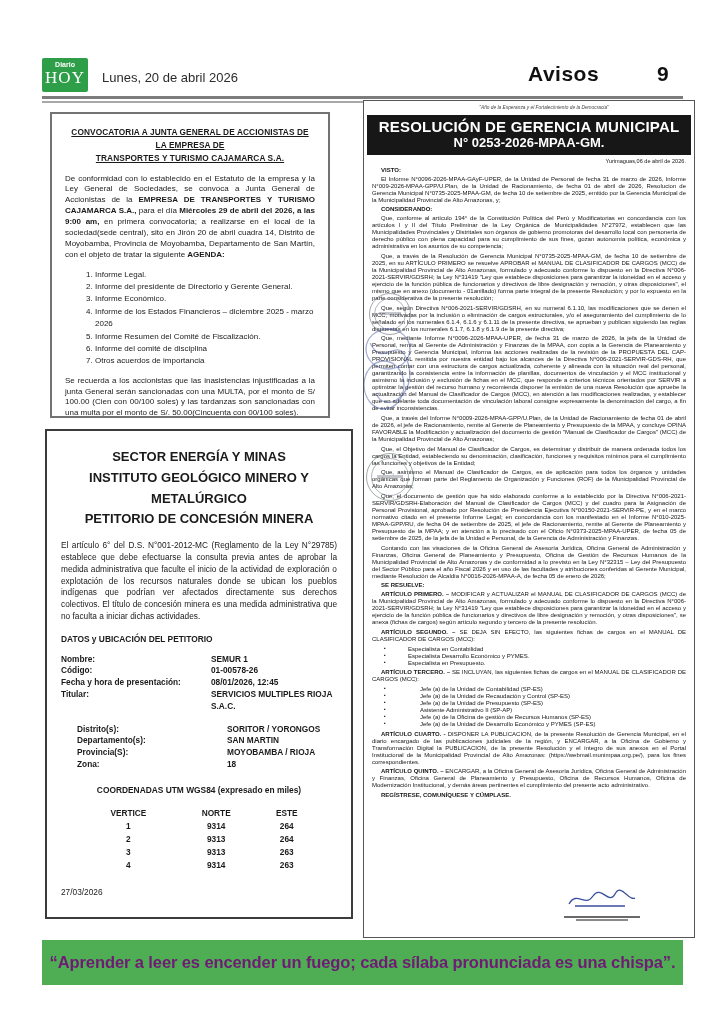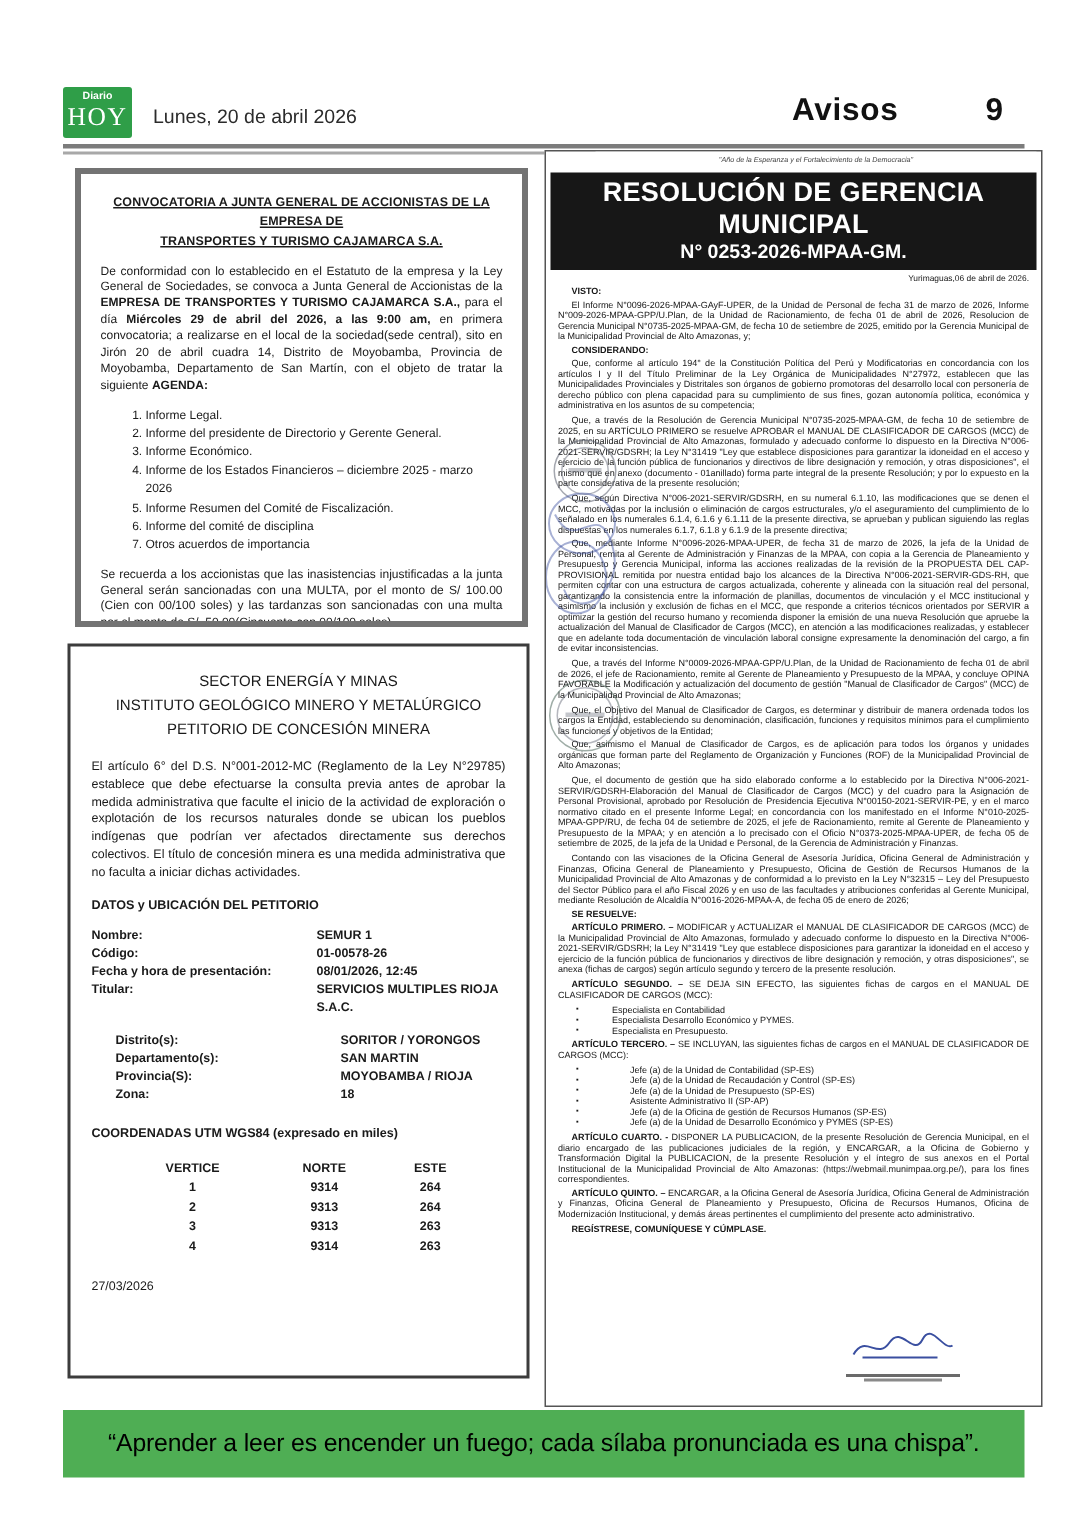--- a/index.html
+++ b/index.html
@@ -14,39 +14,39 @@
   .m-date{position:absolute;left:102px;top:70px;font-size:13px;color:#2b2b2b;}
   .m-section{position:absolute;left:528px;top:62px;font-size:21px;font-weight:bold;letter-spacing:.5px;color:#111;}
   .m-page{position:absolute;left:657px;top:62px;font-size:21px;font-weight:bold;color:#111;}
   .m-rule{position:absolute;left:42px;top:96px;width:641px;height:2px;
           border-top:3px solid #7c7c7c;border-bottom:2px solid #a8a8a8;}
 
   
   .box{position:absolute;background:#fff;box-sizing:border-box;overflow:hidden;}
 
   
-  .box1{left:50px;top:112px;width:302px;height:306px;border:4px solid #737373;padding:10px 13px;}
+  .box1{left:50px;top:112px;width:280px;height:306px;border:2px solid #737373;padding:10px 13px;}
   .c-title{margin:2px 6px 0;font-size:8.3px;font-weight:bold;text-align:center;line-height:1.55;
            text-decoration:underline;letter-spacing:.1px;}
   .c-intro{margin:9px 0 0;font-size:8px;line-height:1.36;text-align:justify;}
   .bseg{font-weight:bold;}
   .agenda{margin:8px 0 0 30px;padding:0;font-size:8px;line-height:1.55;}
   .c-note{margin:8px 0 0;font-size:8px;line-height:1.36;text-align:justify;}
   .c-closing{margin:8px 0 0;font-size:8px;}
 
   
   .box2{left:45px;top:429px;width:308px;height:490px;border:2px solid #3c3c3c;padding:12px 14px;}
-  .p-title{margin:4px 0 0;font-size:10px;font-weight:normal;text-align:center;line-height:1.6;}
+  .p-title{margin:4px 0 0;font-size:13px;font-weight:bold;text-align:center;line-height:1.6;}
   .p-intro{margin:10px 0 0;font-size:8.3px;line-height:1.42;text-align:justify;}
   .p-datos{margin:11px 0 0;font-size:8.4px;font-weight:bold;}
   .fields{margin:10px 0 0;}
   .fields.g2{margin-top:11px;margin-left:16px;}
   .frow{display:flex;font-size:8.3px;font-weight:bold;line-height:1.42;}
   .frow .lbl{width:150px;flex:none;}
-  .coords-title{margin:14px 0 12px;font-size:8.4px;font-weight:bold;text-align:left;}
+  .coords-title{margin:14px 0 12px;font-size:8.4px;font-weight:bold;text-align:center;}
   .coords{width:86%;margin:7px auto 0;border-collapse:collapse;font-size:8.3px;font-weight:bold;}
   .coords th,.coords td{padding:1.5px 2px;text-align:center;font-weight:bold;}
   .p-date{margin:15px 0 0;font-size:8.3px;}
   .signed{margin-top:62px;text-align:center;}
   .signed .s1{margin:0;font-size:8.3px;font-weight:bold;}
 
   
   .res{left:363px;top:100px;width:332px;height:838px;border:1.5px solid #555;padding:0;}
   .res-banner{position:relative;margin:3px 3px 0 33px;height:48px;overflow:visible;
     background:
@@ -61,21 +61,21 @@
         background:linear-gradient(#9fc7e8 0 40%,#ffffff 40% 75%,#7fae62 75% 100%);border:1px solid #8a8a4a;}
   .muni-name{padding:5px 4px 0 20px;text-align:center;font-family:"Liberation Serif",serif;
         font-weight:bold;font-size:11px;color:#16350f;
         text-shadow:0 0 2px #eaf3d8,0 1px 0 rgba(255,255,255,.75);}
   .muni-city{margin-top:1px;text-align:center;font-size:13px;font-weight:bold;font-style:italic;
         color:#ffe23d;letter-spacing:3px;
         text-shadow:1px 1px 0 #143314,-1px 1px 0 #143314,1px -1px 0 #143314,-1px -1px 0 #143314;}
   .slogan{margin:0 3px 0 33px;background:#fff;text-align:center;font-size:4.8px;font-style:italic;
         color:#444;padding:4px 0 3px;}
   .res-titlebar{margin:2px 3px 0;background:#171717;color:#fff;text-align:center;padding:3px 2px 5px;}
-  .res-titlebar .t1{font-size:18px;font-weight:bold;letter-spacing:.2px;}
+  .res-titlebar .t1{font-size:15px;font-weight:bold;letter-spacing:.2px;}
   .res-titlebar .t2{font-size:13px;font-weight:bold;}
   .res-body{padding:3px 8px 0 8px;font-size:6px;line-height:1.17;text-align:justify;color:#161616;}
   .res-body p{margin:0 0 2.6px;text-indent:9px;}
   .res-date{text-align:right;text-indent:0 !important;margin-bottom:2px !important;font-size:5.6px;}
   .res-label{font-weight:bold;margin-bottom:2px !important;}
   .blist{list-style:none;margin:0 0 2.6px 12px;padding:0;}
   .blist li{position:relative;padding-left:24px;}
   .blist.l2 li{padding-left:36px;}
   .blist li::before{content:"▪";position:absolute;left:0;top:0;font-size:5px;}
   .res-closing{font-weight:bold;}
@@ -86,22 +86,22 @@
   .stamp::after{content:"";position:absolute;left:22%;right:22%;top:46%;height:3px;background:rgba(90,95,110,.35);}
   .stamp-a{left:5px;top:192px;width:40px;height:40px;}
   .stamp-b{left:2px;top:352px;width:46px;height:46px;border-color:rgba(80,105,95,.55);}
   .scribble{position:absolute;left:0;top:222px;}
   .res-sign{position:absolute;left:178px;bottom:16px;width:120px;text-align:center;}
   .res-sign .cap{height:1.6px;background:#6a6a6a;margin:1.5px 22px 0;}
   .res-sign .cap.short{margin:1.5px 34px 0;background:#8a8a8a;}
 
   
   .quote{position:absolute;left:42px;top:940px;width:641px;height:45px;background:#4fae54;
-         color:#000000;display:flex;align-items:center;justify-content:center;
-         font-size:16.5px;font-weight:normal;white-space:nowrap;letter-spacing:-.1px;}
+         color:#701a75;display:flex;align-items:center;justify-content:center;
+         font-size:16.5px;font-weight:bold;white-space:nowrap;letter-spacing:-.1px;}
 </style>
 </head>
 <body>
 
 <div class="page">
 
   <div class="logo">
     <span class="diario">Diario</span>
     <span class="hoy">HOY</span>
   </div>

